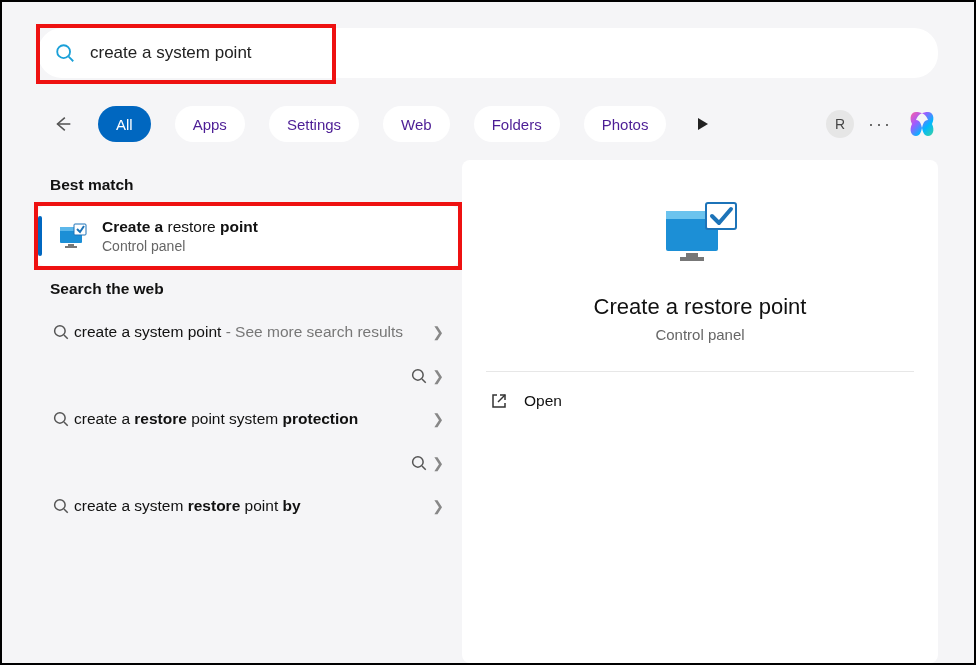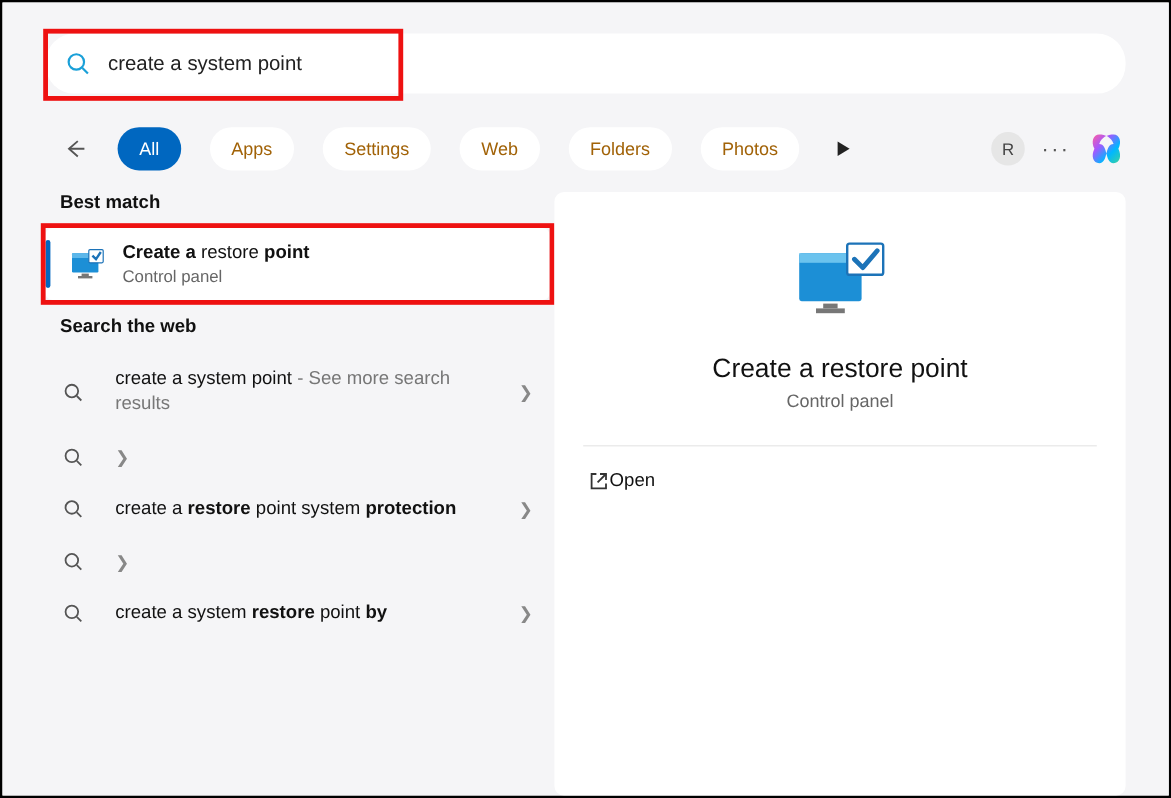--- a/index.html
+++ b/index.html
@@ -19,63 +19,63 @@
     .hl-search { position:absolute; left:34px; top:22px; width:300px; height:60px; border:4px solid #e11; pointer-events:none; }
 
     .filters {
       position:absolute; left:50px; right:36px; top:100px; height:44px;
       display:flex; align-items:center; gap:24px;
     }
     .back-arrow { width:22px; height:22px; }
     .pill {
       height:36px; padding:0 18px; border-radius:18px;
       display:inline-flex; align-items:center; font-size:15px;
-      background:#fff; color:#a16207; cursor:pointer;
+      background:#fff; color:#4c1d95; cursor:pointer;
     }
     .pill.active { background:#0067c0; color:#fff; border:none; }
     .play-icon { margin-left:8px; width:0;height:0;border-left:10px solid #222;border-top:6px solid transparent;border-bottom:6px solid transparent; }
     .filters-right { margin-left:auto; display:flex; align-items:center; gap:14px; }
     .avatar-r { width:28px; height:28px; border-radius:50%; background:#e6e6e6; display:flex; align-items:center; justify-content:center; font-size:14px; color:#444; }
     .dots { font-size:18px; color:#555; letter-spacing:2px; }
     .copilot { width:32px; height:32px; }
 
-    .left-col { position:absolute; left:36px; top:144px; width:420px; }
+    .left-col { position:absolute; left:36px; top:160px; width:420px; }
     .section-label { font-size:15.5px; font-weight:600; color:#111; margin:14px 0 12px 12px; }
 
     .best-match {
       background:#fff; border-radius:6px; padding:12px 14px;
       display:flex; align-items:center; gap:14px; cursor:pointer;
       position:relative;
     }
     .best-match .accent { position:absolute; left:0; top:10px; bottom:10px; width:4px; background:#0067c0; border-radius:2px; }
     .bm-icon { width:30px; height:30px; flex-shrink:0; margin-left:6px; }
     .bm-title { font-size:15.5px; color:#111; }
     .bm-sub { font-size:14px; color:#666; margin-top:2px; }
     .hl-match { position:absolute; left:-4px; right:-4px; top:-4px; bottom:-4px; border:4px solid #e11; pointer-events:none; }
 
     .web-list { display:flex; flex-direction:column; }
     .web-item {
-      display:flex; align-items:center; gap:26px; padding:12px 14px;
-      cursor:pointer; border-radius:4px;
+      display:flex; align-items:center; gap:4px; padding:12px 14px;
+      cursor:pointer; border-radius:4px;justify-content:flex-end;
     }
     .wi-icon { width:18px; height:18px; flex-shrink:0; }
     .wi-text { flex:1; font-size:15.5px; color:#111; line-height:1.35; }
     .wi-text .muted { color:#777; }
     .chev { color:#888; font-size:14px; }
 
     .right-col {
       position:absolute; left:460px; top:158px; right:36px; bottom:0;
       background:#fff; border-radius:8px; padding:30px 24px 0;
     }
     .preview-iconbox { display:flex; justify-content:center; margin-top:10px; }
     .preview-iconbox svg { width:80px; height:72px; }
     .preview-title { text-align:center; font-size:22px; color:#111; margin-top:22px; }
     .preview-sub { text-align:center; font-size:15px; color:#666; margin-top:6px; }
     .preview-divider { height:1px; background:#e7e7e7; margin:28px 0 0; }
-    .action-row { display:flex; padding:20px 4px; cursor:pointer; }
+    .action-row { display:flex; gap:16px; padding:20px 4px; cursor:pointer; }
     .action-icon { width:18px; height:18px; }
     .action-label { font-size:15.5px; color:#111; }
   </style>
 </head>
 <body>
 
 <div class="wrap">
 
   <div class="searchbar">
     <svg class="searchbar-icon" viewBox="0 0 24 24" fill="none" stroke="#1aa0d8" stroke-width="2">

